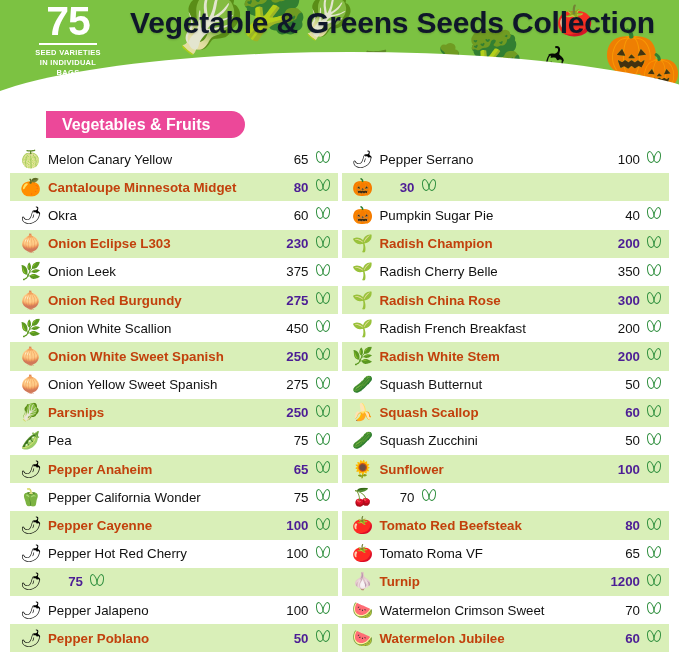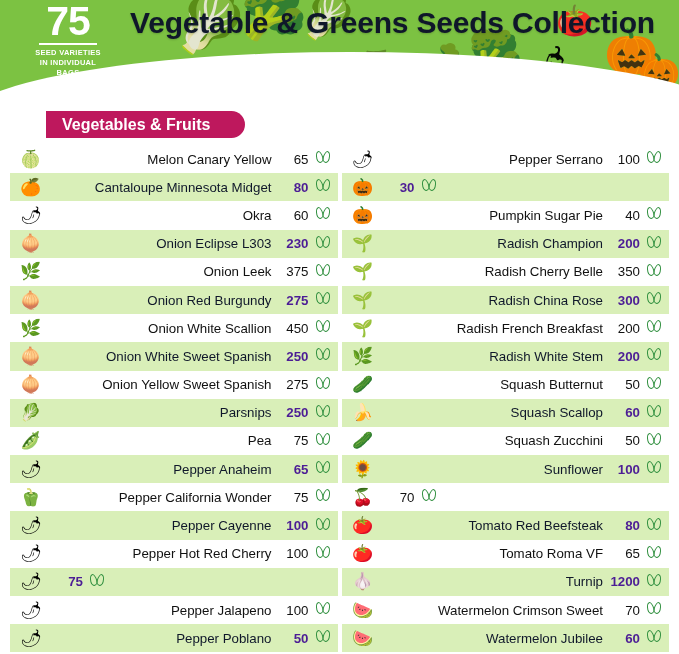--- a/index.html
+++ b/index.html
@@ -86,21 +86,21 @@
     position: relative;
     margin-top: 16px;
     height: 30px;
   }
   .section-banner {
     position: absolute;
     left: 46px;
     top: 0;
     height: 27px;
     padding: 0 34px 0 16px;
-    background: #be185d;
+    background: #ec4899;
     border-radius: 0 14px 14px 0;
     color: #ffffff;
     font-size: 16px;
     font-weight: bold;
     line-height: 27px;
     white-space: nowrap;
   }
 
   
   .columns {
@@ -126,23 +126,22 @@
     line-height: 1;
   }
   .cell-name {
     flex: 1;
     font-size: 13.3px;
     color: #111111;
     white-space: nowrap;
     overflow: hidden;
     text-overflow: ellipsis;
     padding-left: 2px;
-    text-align: right;
-  }
-  .row.alt .cell-name { color: #0f172a; font-weight: normal; }
+  }
+  .row.alt .cell-name { color: #c2410c; font-weight: bold; }
   .cell-qty {
     width: 42px;
     text-align: right;
     font-size: 13.3px;
     color: #111111;
     padding-right: 5px;
   }
   .row.alt .cell-qty { color: #4c1d95; font-weight: bold; }
   .cell-seed {
     width: 20px;

